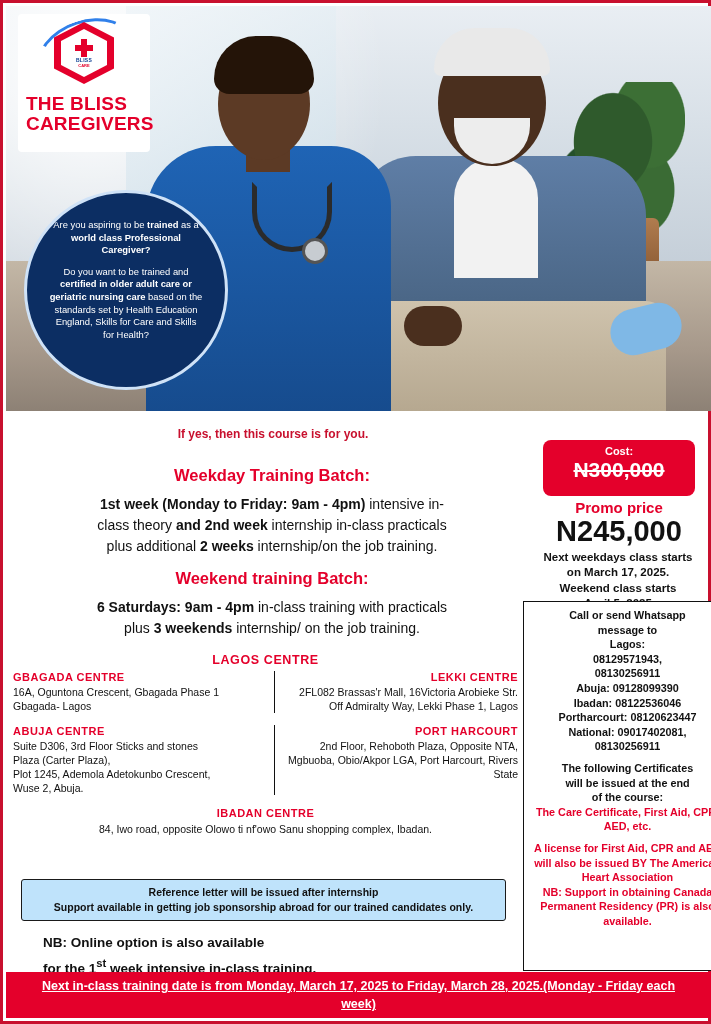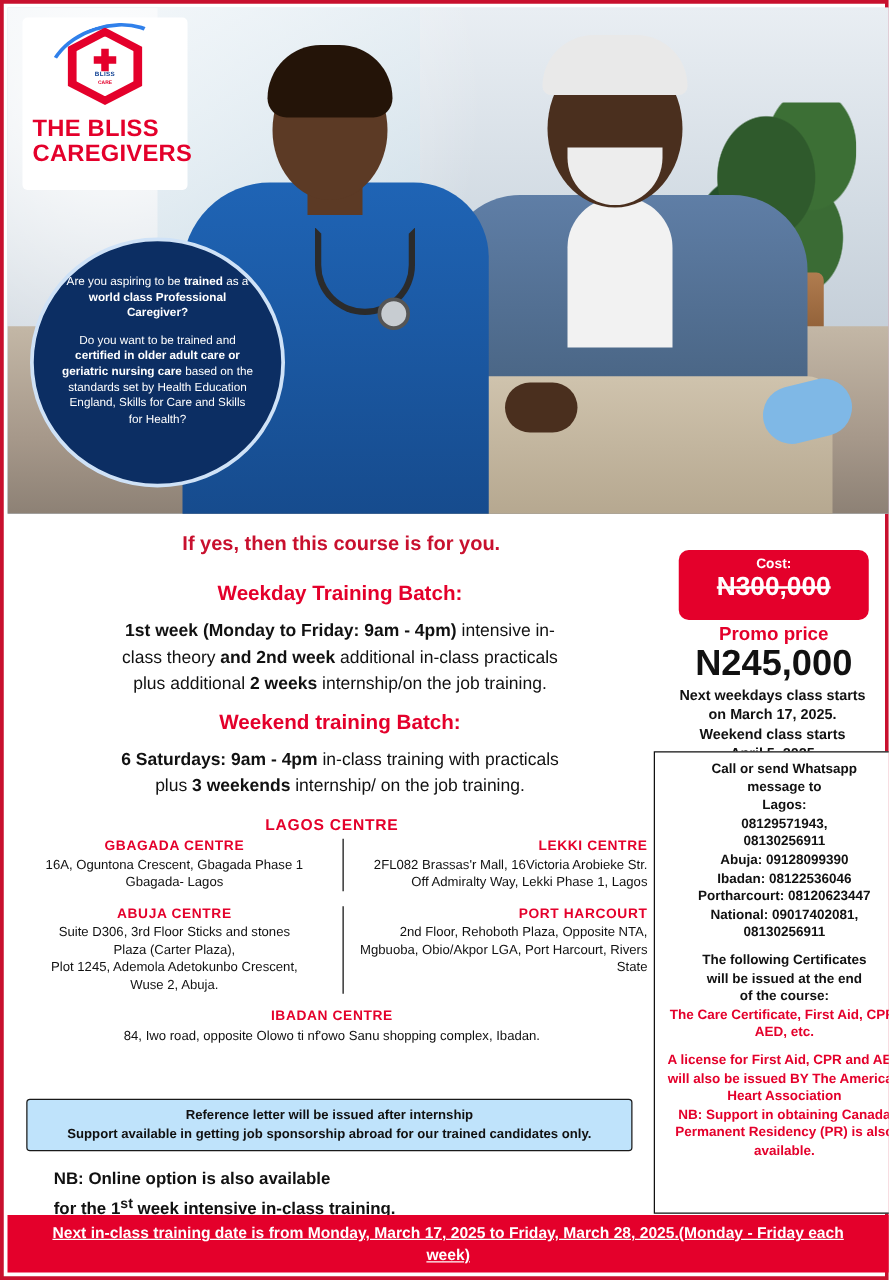--- a/index.html
+++ b/index.html
@@ -115,35 +115,35 @@
     box-sizing:border-box;
     font-size:9.4px;line-height:12.6px;
     text-align:center;
   }
   .callout b{font-weight:bold;}
   .callout p{margin:0 0 9px 0;}
 
   
   .headline{
     position:absolute;left:60px;top:424px;width:420px;
-    text-align:center;color:#c8102e;font-weight:bold;font-size:16px;
+    text-align:center;color:#c8102e;font-weight:bold;font-size:12px;
   }
   .sec-title{
     color:#e4002b;font-weight:bold;font-size:16.5px;text-align:center;
   }
   .wk1{position:absolute;left:24px;top:463px;width:490px;text-align:center;}
   .wk1 .body{margin-top:9px;font-size:14px;line-height:21px;color:#111;text-align:center;}
   .wk2{position:absolute;left:24px;top:566px;width:490px;text-align:center;}
   .wk2 .body{margin-top:9px;font-size:14px;line-height:21px;color:#111;text-align:center;}
 
   
   .centres{position:absolute;left:10px;top:650px;width:505px;}
   .centre-hd{color:#e4002b;font-weight:bold;font-size:12.5px;text-align:center;letter-spacing:.6px;}
   .two-col{display:flex;margin-top:4px;}
-  .col-l{width:262px;box-sizing:border-box;padding-right:8px;border-right:1.5px solid #111;text-align:center;}
+  .col-l{width:262px;box-sizing:border-box;padding-right:8px;border-right:1.5px solid #111;text-align:left;}
   .col-r{width:243px;box-sizing:border-box;padding-left:9px;text-align:right;}
   .sub-hd{color:#e4002b;font-weight:bold;font-size:11px;letter-spacing:.5px;}
   .addr{font-size:10.5px;line-height:14px;color:#111;margin-top:2px;}
   .blk2{margin-top:12px;}
 
   .ibadan{margin-top:12px;text-align:center;}
   .ibadan .addr{margin-top:3px;}
 
   
   .notebar{
@@ -254,21 +254,21 @@
       </p>
     </div>
   </div>
 
   <div class="headline">If yes, then this course is for you.</div>
 
   <div class="wk1">
     <div class="sec-title">Weekday Training Batch:</div>
     <div class="body">
       <b>1st week (Monday to Friday: 9am - 4pm)</b><span> intensive in-</span><br>
-      <span>class theory </span><b>and 2nd week</b><span> additional in-class practicals</span><br>
+      <span>class theory </span><b>and 2nd week</b><span> internship in-class practicals</span><br>
       <span>plus additional </span><b>2 weeks</b><span> internship/on the job training.</span>
     </div>
   </div>
 
   <div class="wk2">
     <div class="sec-title">Weekend training Batch:</div>
     <div class="body">
       <b>6 Saturdays: 9am - 4pm</b><span> in-class training with practicals</span><br>
       <span>plus </span><b>3 weekends</b><span> internship/ on the job training.</span>
     </div>

